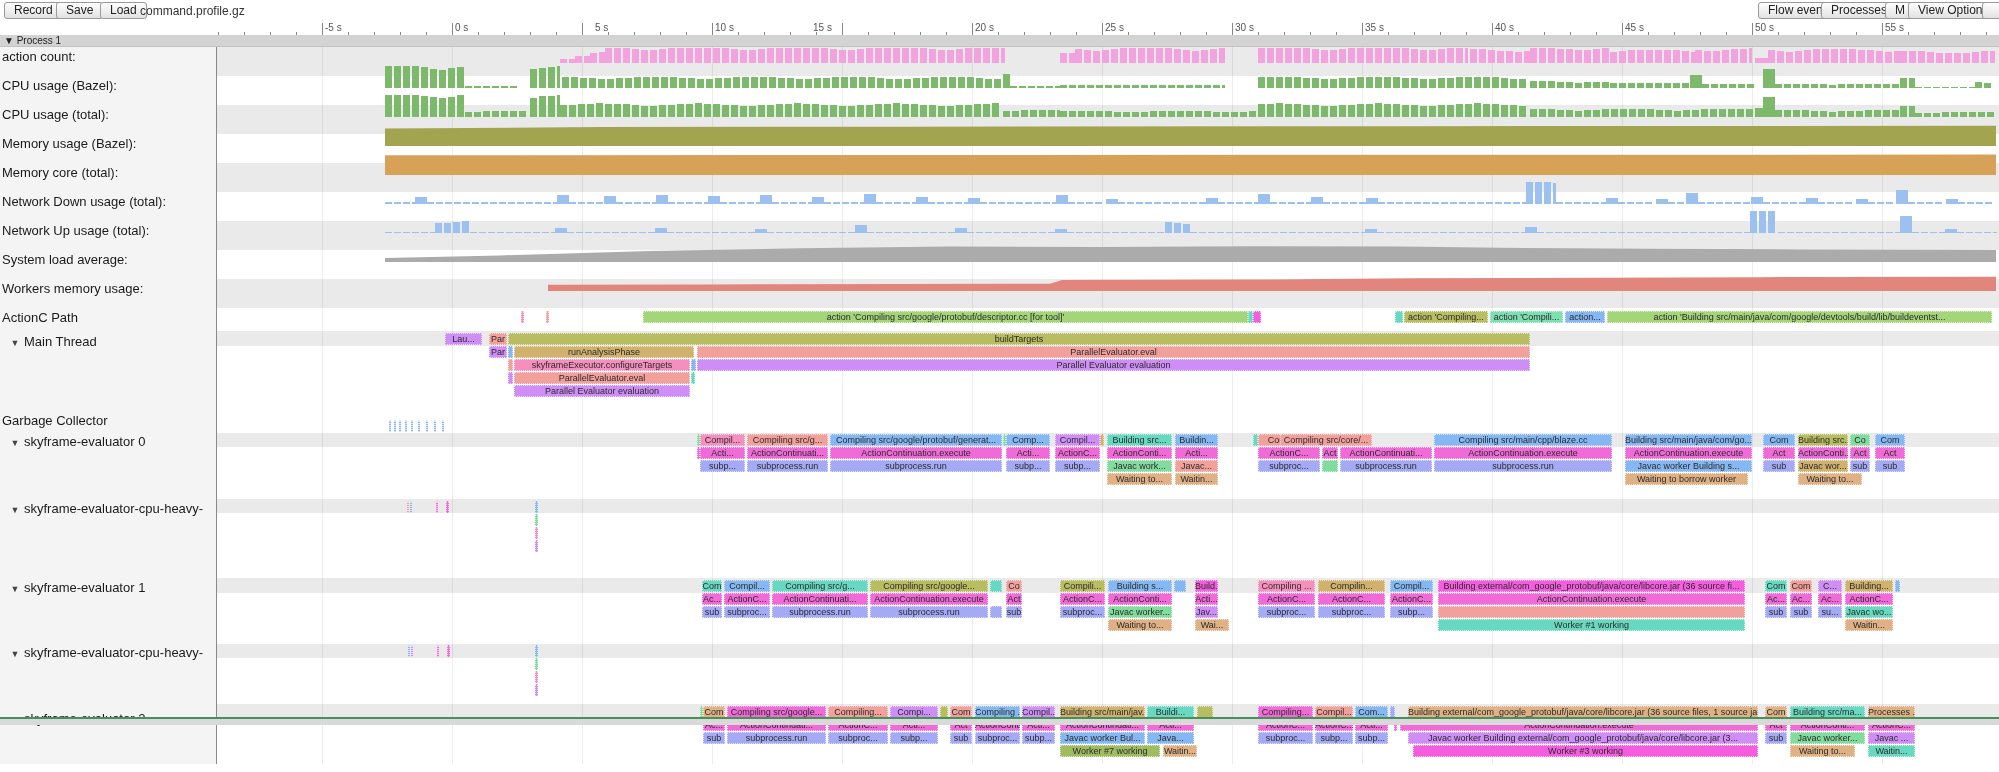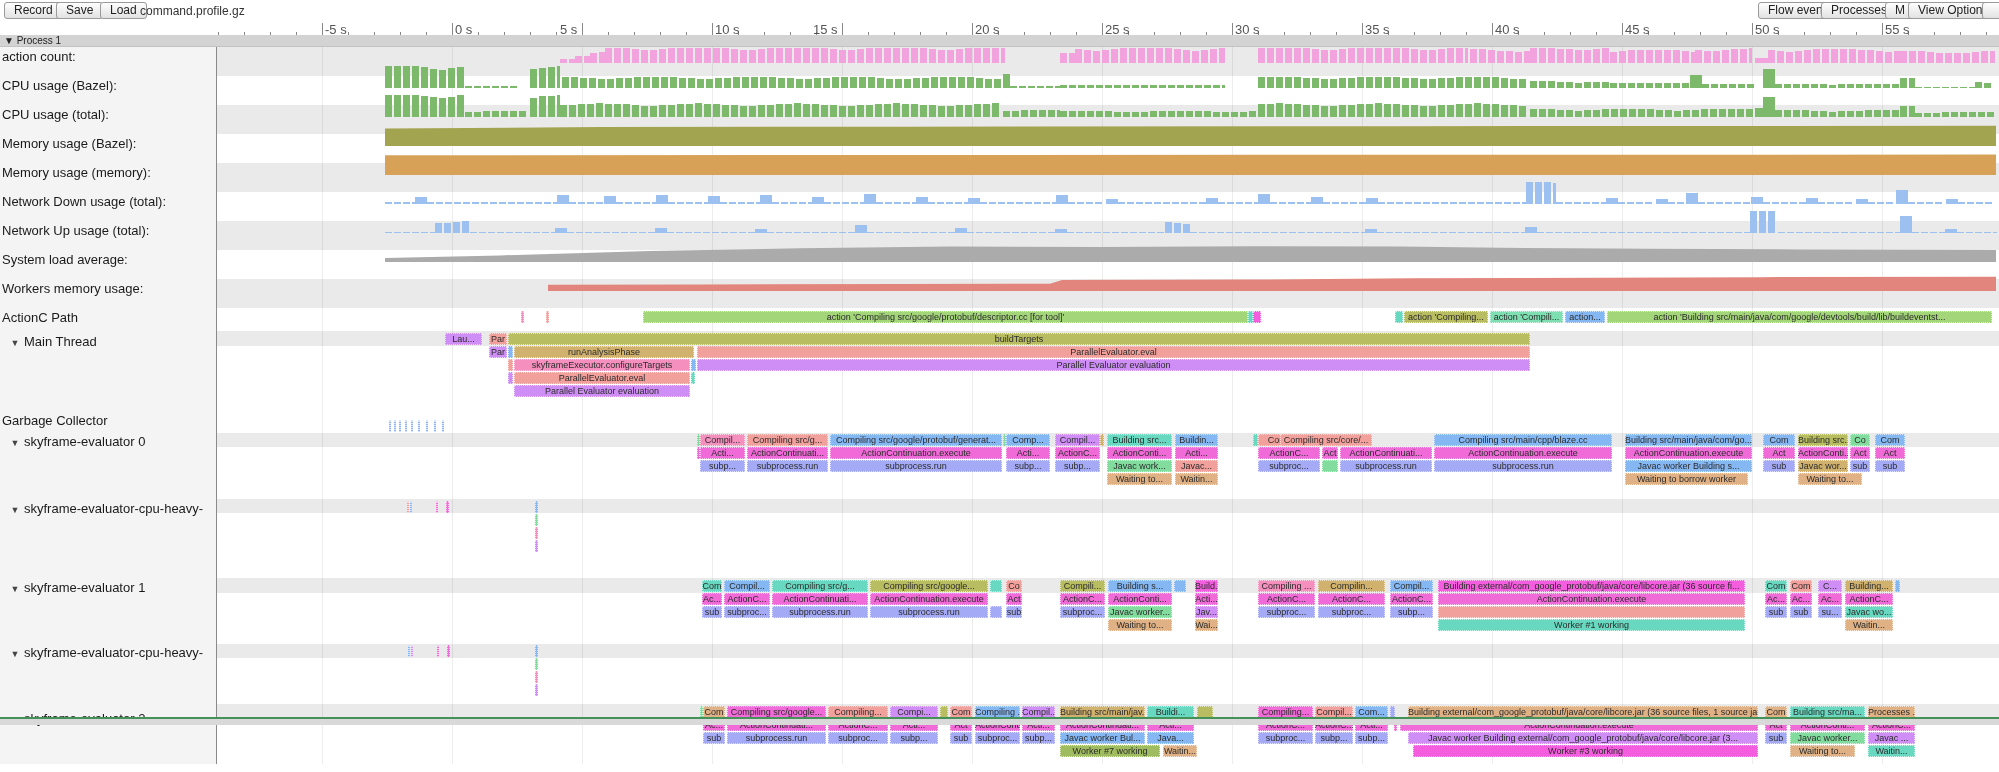--- a/index.html
+++ b/index.html
@@ -4,21 +4,21 @@
 <style>
   html,body{margin:0;padding:0;}
   body{width:1999px;height:772px;overflow:hidden;position:relative;background:#fff;
        font-family:"Liberation Sans","DejaVu Sans",sans-serif;-webkit-font-smoothing:antialiased;}
   #toolbar{position:absolute;left:0;top:0;width:1999px;height:22px;background:#fff;border-bottom:1px solid #e3e3e3;}
   .btn{position:absolute;top:2px;height:17px;line-height:15px;padding:0 9px;font-size:12px;color:#222;
        background:linear-gradient(#fefefe,#e2e2e2);border:1px solid #9a9a9a;border-radius:3px;box-sizing:border-box;}
   #filename{position:absolute;left:140px;top:4px;font-size:12px;color:#333;}
   #ruler{position:absolute;left:0;top:22px;width:1999px;height:13px;background:#fff;border-bottom:1px solid #8a8a8a;}
   .tick{position:absolute;bottom:0;width:1px;background:#888;}
-  .tick-label{position:absolute;top:0px;font-size:13px;color:#555;white-space:nowrap;}
+  .tick-label{position:absolute;top:0px;font-size:10px;color:#555;white-space:nowrap;}
   #procbar{position:absolute;left:0;top:35px;width:1999px;height:12px;background:#d3d3d3;border-bottom:1px solid #c2c2c2;
            font-size:10px;color:#222;line-height:12px;padding-left:4px;box-sizing:border-box;}
   #tracks{position:absolute;left:0;top:47px;width:1999px;height:725px;background:#fff;}
   .stripe{position:absolute;left:217px;right:0;background:#eaeaea;}
   .gridline{position:absolute;top:0;bottom:8px;width:1px;background:rgba(0,0,0,0.07);}
   .chart{position:absolute;}
   .bar{position:absolute;bottom:0;}
   .blk{position:absolute;height:12px;font-size:9px;line-height:12px;color:#2b2b2b;text-align:center;
        overflow:hidden;white-space:nowrap;box-sizing:border-box;outline:1px dotted rgba(255,255,255,0.65);outline-offset:-1px;border-radius:1px;}
   #gutter{position:absolute;left:0;top:0;width:217px;height:717px;background:#f4f4f4;border-right:1px solid #8a8a8a;box-sizing:border-box;}
@@ -104,21 +104,21 @@
     <div class="tick" style="left: 1882px; height: 3px;"></div>
     <div class="tick" style="left: 1908px; height: 3px;"></div>
     <div class="tick" style="left: 1934px; height: 3px;"></div>
     <div class="tick" style="left: 1960px; height: 3px;"></div>
     <div class="tick" style="left: 1986px; height: 3px;"></div>
     <div class="tick" style="left: 322px; height: 12px;"></div>
     <div class="tick-label" style="left: 325px;">-5 s</div>
     <div class="tick" style="left: 452px; height: 12px;"></div>
     <div class="tick-label" style="left: 455px;">0 s</div>
     <div class="tick" style="left: 582px; height: 12px;"></div>
-    <div class="tick-label" style="left: 560px;">5 s</div>
+    <div class="tick-label" style="left: 595px;">5 s</div>
     <div class="tick" style="left: 712px; height: 12px;"></div>
     <div class="tick-label" style="left: 715px;">10 s</div>
     <div class="tick" style="left: 842px; height: 12px;"></div>
     <div class="tick-label" style="left: 813px;">15 s</div>
     <div class="tick" style="left: 972px; height: 12px;"></div>
     <div class="tick-label" style="left: 975px;">20 s</div>
     <div class="tick" style="left: 1102px; height: 12px;"></div>
     <div class="tick-label" style="left: 1105px;">25 s</div>
     <div class="tick" style="left: 1232px; height: 12px;"></div>
     <div class="tick-label" style="left: 1235px;">30 s</div>
@@ -1204,21 +1204,21 @@
       <div class="blk" style="left: 1195px; top: 559px; width: 23px; background: rgb(207, 142, 245);">Jav...</div>
       <div class="blk" style="left: 1258px; top: 559px; width: 57px; background: rgb(164, 170, 245);">subproc...</div>
       <div class="blk" style="left: 1318px; top: 559px; width: 67px; background: rgb(164, 170, 245);">subproc...</div>
       <div class="blk" style="left: 1390px; top: 559px; width: 43px; background: rgb(164, 170, 245);">subp...</div>
       <div class="blk" style="left: 1438px; top: 559px; width: 307px; background: rgb(242, 160, 156);"></div>
       <div class="blk" style="left: 1765px; top: 559px; width: 22px; background: rgb(164, 170, 245);">sub</div>
       <div class="blk" style="left: 1790px; top: 559px; width: 22px; background: rgb(164, 170, 245);">sub</div>
       <div class="blk" style="left: 1818px; top: 559px; width: 24px; background: rgb(164, 170, 245);">su...</div>
       <div class="blk" style="left: 1845px; top: 559px; width: 48px; background: rgb(104, 217, 192);">Javac wo...</div>
       <div class="blk" style="left: 1108px; top: 572px; width: 64px; background: rgb(223, 177, 132);">Waiting to...</div>
-      <div class="blk" style="left: 1195px; top: 572px; width: 23px; background: rgb(223, 177, 132);">Wai...</div>
+      <div class="blk" style="left: 1195px; top: 572px; width: 34px; background: rgb(223, 177, 132);">Wai...</div>
       <div class="blk" style="left: 1438px; top: 572px; width: 307px; background: rgb(104, 217, 192);">Worker #1 working</div>
       <div class="blk" style="left: 1845px; top: 572px; width: 48px; background: rgb(223, 177, 132);">Waitin...</div>
       <div class="blk" style="left: 408px; top: 598px; width: 2px; background: rgb(133, 183, 242);"></div>
       <div class="blk" style="left: 411px; top: 598px; width: 2px; background: rgb(207, 142, 245);"></div>
       <div class="blk" style="left: 437px; top: 598px; width: 2px; background: rgb(240, 106, 216);"></div>
       <div class="blk" style="left: 447px; top: 598px; width: 3px; background: rgb(240, 106, 216);"></div>
       <div class="blk" style="left: 535px; top: 598px; width: 3px; background: rgb(133, 183, 242);"></div>
       <div class="blk" style="left: 535px; top: 611px; width: 3px; background: rgb(130, 220, 158);"></div>
       <div class="blk" style="left: 535px; top: 624px; width: 3px; background: rgb(244, 143, 190);"></div>
       <div class="blk" style="left: 535px; top: 637px; width: 3px; background: rgb(207, 142, 245);"></div>
@@ -1279,21 +1279,21 @@
       <div class="blk" style="left: 1163px; top: 698px; width: 34px; background: rgb(223, 177, 132);">Waitin...</div>
       <div class="blk" style="left: 1413px; top: 698px; width: 345px; background: rgb(244, 94, 222);">Worker #3 working</div>
       <div class="blk" style="left: 1790px; top: 698px; width: 65px; background: rgb(223, 177, 132);">Waiting to...</div>
       <div class="blk" style="left: 1868px; top: 698px; width: 47px; background: rgb(104, 217, 192);">Waitin...</div>
     </div>
   <div id="gutter">
       <div class="tlabel" style="top: 2px; left: 2px;"><span>action count:</span></div>
       <div class="tlabel" style="top: 31px; left: 2px;"><span>CPU usage (Bazel):</span></div>
       <div class="tlabel" style="top: 60px; left: 2px;"><span>CPU usage (total):</span></div>
       <div class="tlabel" style="top: 89px; left: 2px;"><span>Memory usage (Bazel):</span></div>
-      <div class="tlabel" style="top: 118px; left: 2px;"><span>Memory usage (memory):</span></div>
+      <div class="tlabel" style="top: 118px; left: 2px;"><span>Memory core (total):</span></div>
       <div class="tlabel" style="top: 147px; left: 2px;"><span>Network Down usage (total):</span></div>
       <div class="tlabel" style="top: 176px; left: 2px;"><span>Network Up usage (total):</span></div>
       <div class="tlabel" style="top: 205px; left: 2px;"><span>System load average:</span></div>
       <div class="tlabel" style="top: 234px; left: 2px;"><span>Workers memory usage:</span></div>
       <div class="tlabel" style="top: 263px; left: 2px;"><span>ActionC Path</span></div>
       <div class="tlabel" style="top: 287px; left: 6px;"><span class="tri">▼</span><span>Main Thread</span></div>
       <div class="tlabel" style="top: 366px; left: 2px;"><span>Garbage Collector</span></div>
       <div class="tlabel" style="top: 387px; left: 6px;"><span class="tri">▼</span><span>skyframe-evaluator 0</span></div>
       <div class="tlabel" style="top: 454px; left: 6px;"><span class="tri">▼</span><span>skyframe-evaluator-cpu-heavy-</span></div>
       <div class="tlabel" style="top: 533px; left: 6px;"><span class="tri">▼</span><span>skyframe-evaluator 1</span></div>

